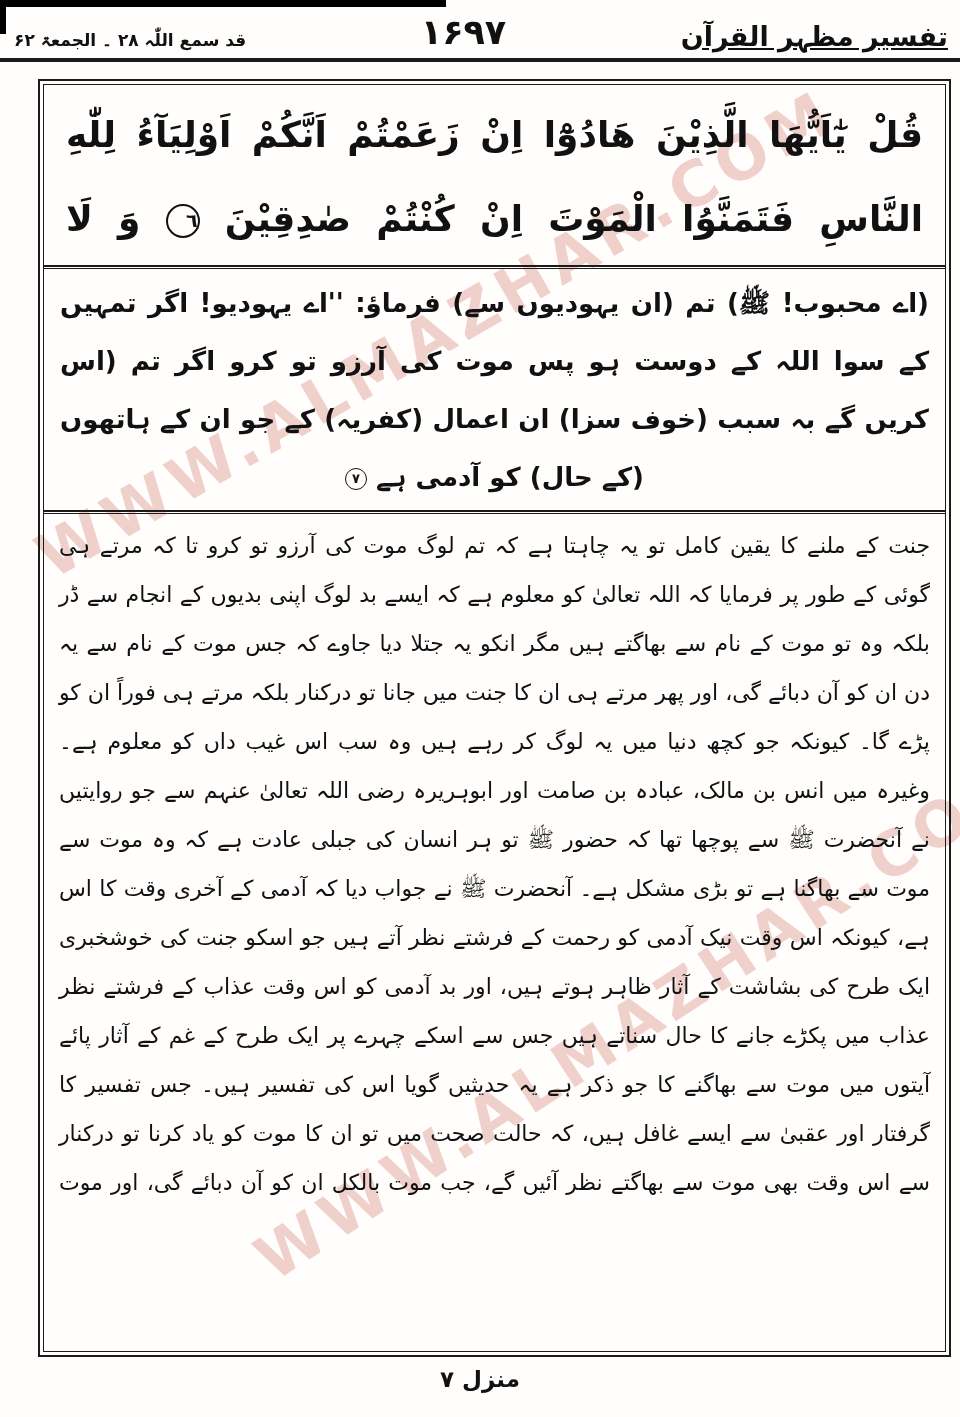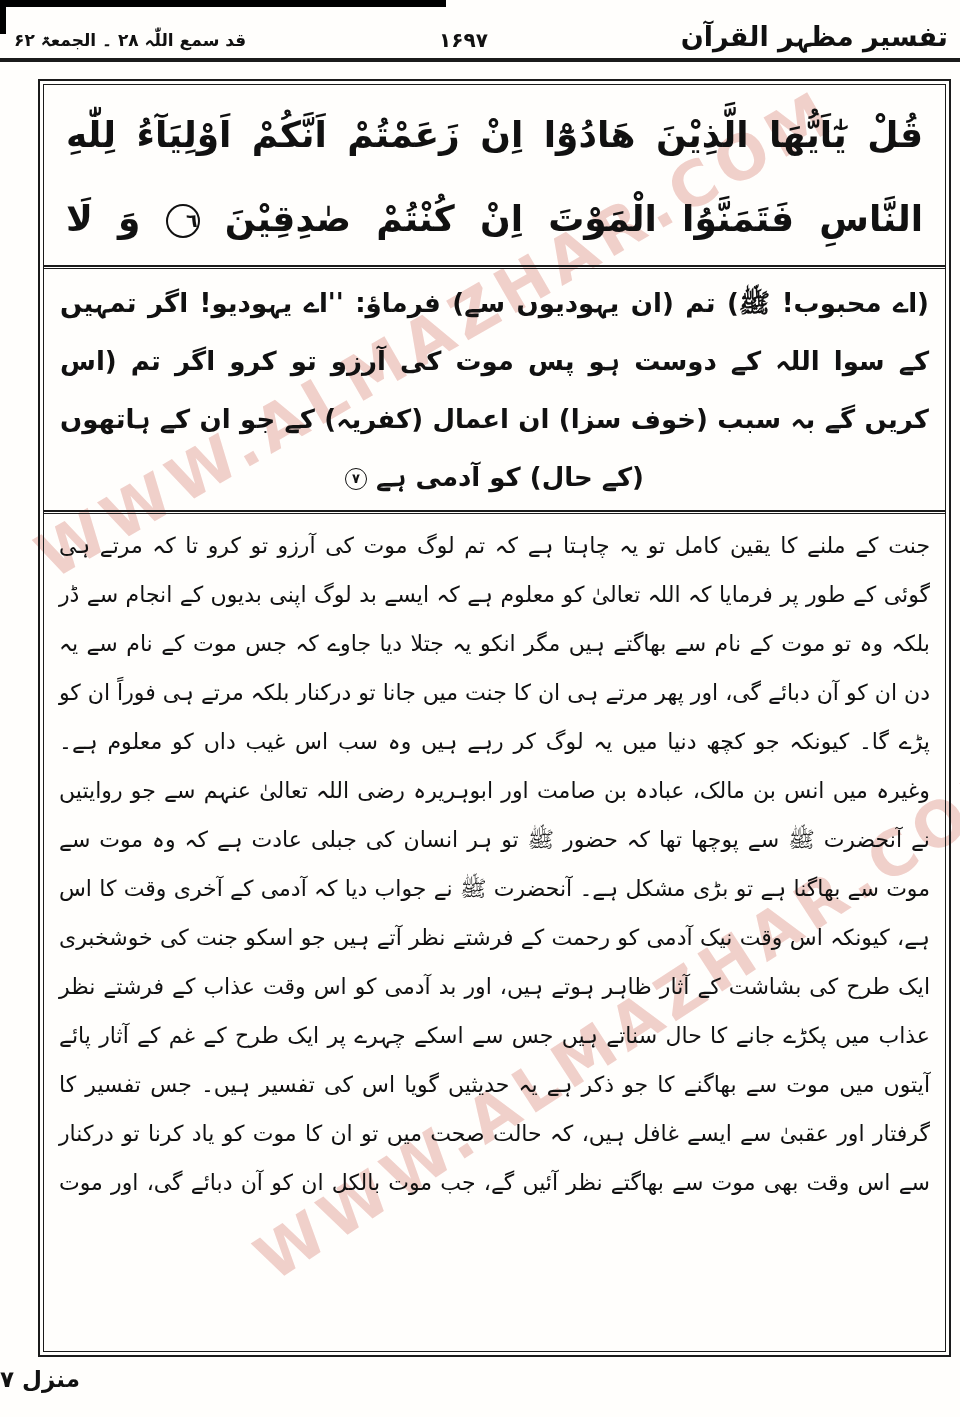--- a/index.html
+++ b/index.html
@@ -26,22 +26,22 @@
   
   .artifact-top  { position:absolute; left:0; top:0; width:446px; height:7px; background:#000; }
   .artifact-left { position:absolute; left:0; top:0; width:6px;  height:34px; background:#000; }
 
   
   .header {
     display:flex; align-items:flex-end; justify-content:space-between;
     padding:18px 12px 6px 14px; height:58px;
   }
   .h-left  { font-size:17px; font-weight:bold; direction:rtl; padding-bottom:2px; }
-  .h-center{ font-size:20px; font-weight:bold; letter-spacing:1px;text-align:right; }
-  .h-right { font-size:27px; font-weight:bold; direction:rtl; }
+  .h-center{ font-size:35px; font-weight:bold; letter-spacing:1px;text-align:right; }
+  .h-right { font-size:27px; font-weight:bold; direction:rtl;text-decoration:underline; }
 
   .header-rule { height:4px; border-top:3px solid #1b1b1b; border-bottom:1px solid #1b1b1b; }
 
   
   .main-box { margin:17px 9px 0 38px; height:1278px; border:2.5px solid #1b1b1b; }
   .inner    { margin:3px; height:calc(100% - 6px); border:1.5px solid #1b1b1b; overflow:hidden; }
 
   .sep { height:4px; border-top:2.5px solid #1b1b1b; border-bottom:1.5px solid #1b1b1b; }
 
   
@@ -72,21 +72,21 @@
   
   .commentary { padding:7px 0 0 0; direction:rtl; }
   .cline {
     height:49px; line-height:49px; padding:0 15px;
     font-size:22px; overflow:hidden;
     text-align:justify; text-align-last:justify; text-justify:inter-word;
   }
   .c-center { text-align-last:center; }
 
   
-  .footer { margin-top:9px; text-align:left; }
+  .footer { margin-top:9px; text-align:center; }
   .footer-label { font-size:23px; font-weight:bold; direction:rtl; display:inline-block; }
 </style>
 </head>
 <body>
 
 <div class="page">
 
   <div class="wm wm1">WWW.ALMAZHAR.COM</div>
   <div class="wm wm2">WWW.ALMAZHAR.COM</div>
 

